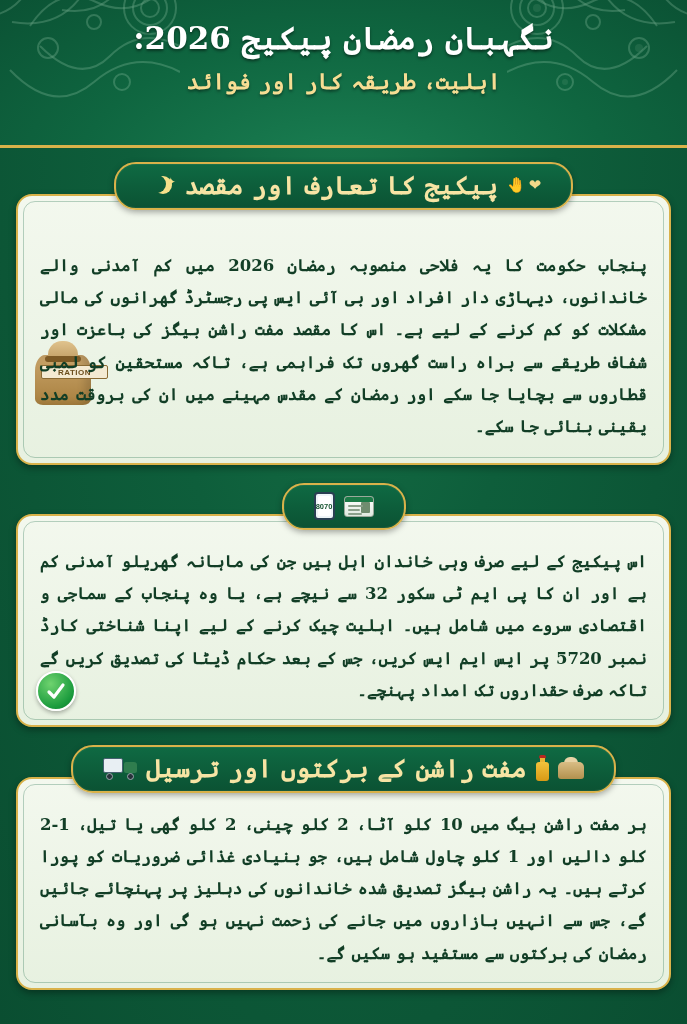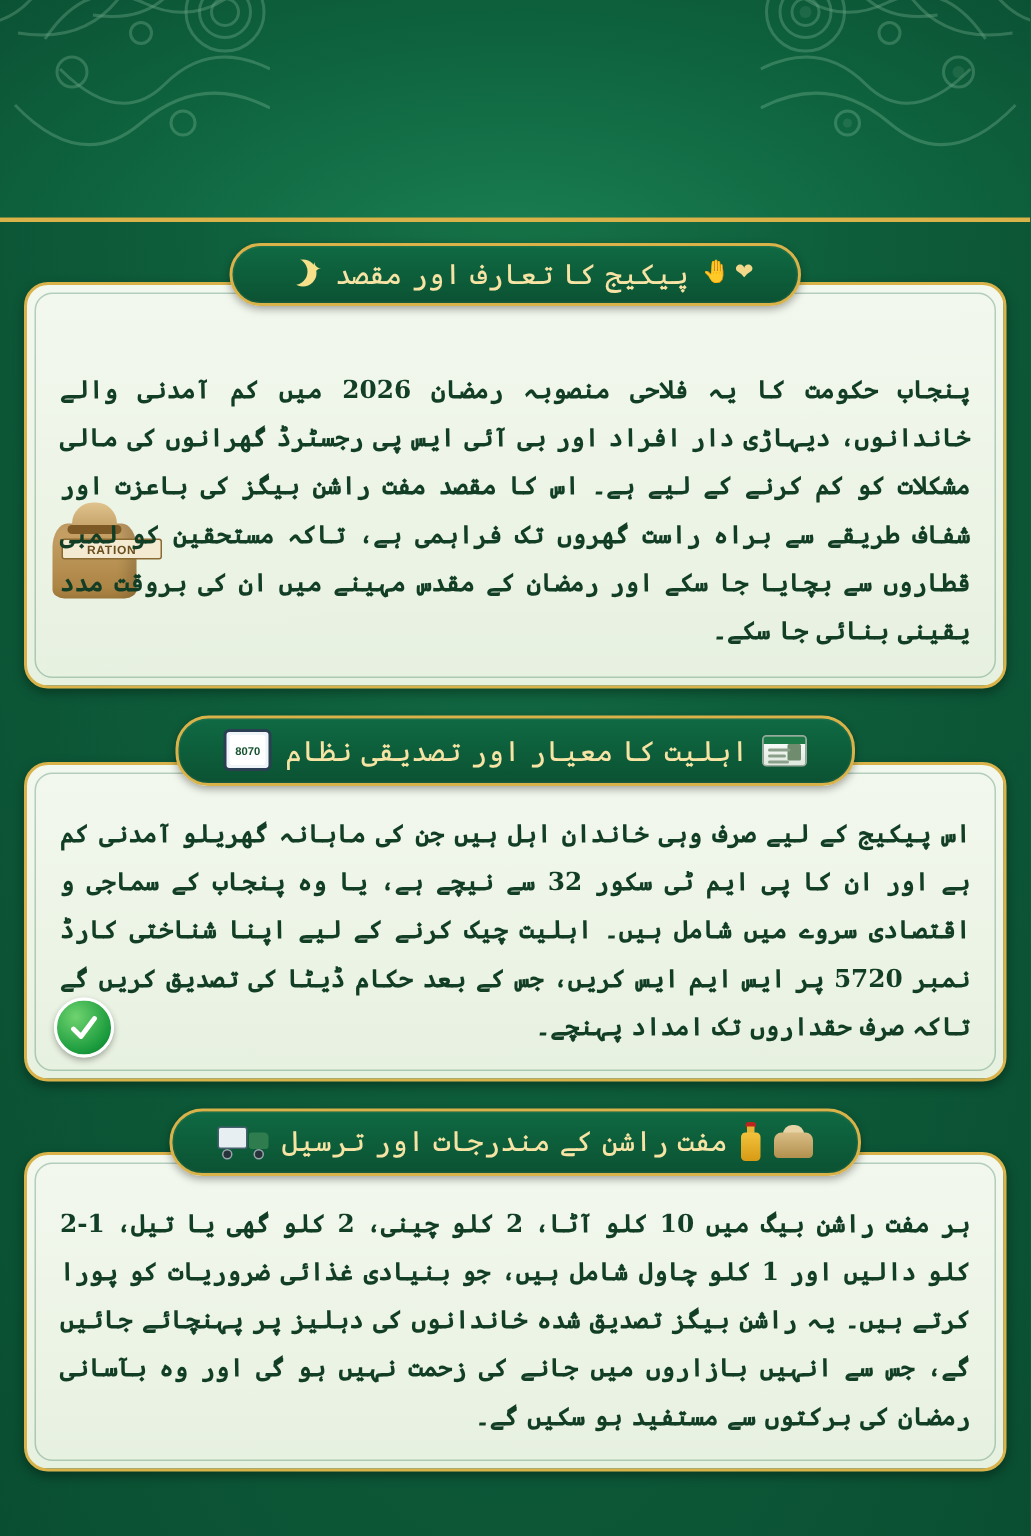--- a/index.html
+++ b/index.html
@@ -85,22 +85,22 @@
     align-items: center;
     gap: 9px;
     padding: 7px 30px 8px 30px;
     background: linear-gradient(180deg, #0f6a43 0%, #0b5233 100%);
     border: 2px solid #d9b24a;
     border-radius: 22px;
     box-shadow: 0 2px 6px rgba(0,0,0,.35), inset 0 0 0 1px rgba(255,255,255,.05);
   }
   .ribbon-text {
     font-family: "DejaVu Serif", serif;
-    font-size: 19px;
-    font-weight: normal;
+    font-size: 25px;
+    font-weight: bold;
     color: #f7e4a4;
     white-space: nowrap;
     direction: rtl;
   }
   .ribbon .ic { flex: 0 0 auto; display: inline-flex; align-items: center; }
 
   .card {
     border: 2px solid #d9b24a;
     border-radius: 16px;
     background: linear-gradient(180deg, #f3f8ee 0%, #e7f1e0 100%);
@@ -186,21 +186,21 @@
     position: relative; overflow: hidden;
   }
   .cnic .strip { position: absolute; top: 0; left: 0; right: 0; height: 5px; background: #1b7a47; }
   .cnic .photo { position: absolute; right: 3px; bottom: 3px; width: 9px; height: 11px; background: #6f8c6f; border-radius: 1px; }
   .cnic .l1, .cnic .l2, .cnic .l3 { position: absolute; left: 3px; height: 2px; background: #8ba08b; border-radius: 1px; }
   .cnic .l1 { top: 8px; width: 15px; }
   .cnic .l2 { top: 12px; width: 12px; }
   .cnic .l3 { top: 16px; width: 14px; }
 
   .phone {
-    width: 32px; height: 28px; border-radius: 4px;
+    width: 21px; height: 28px; border-radius: 4px;
     background: #eef4f7; border: 2px solid #2a3f52; position: relative;
   }
   .phone .scr {
     position: absolute; inset: 2px; border-radius: 2px;
     background: #ffffff;
     font-family: "Liberation Sans", sans-serif;
     font-size: 7.5px; font-weight: bold; color: #15532f;
     display: flex; align-items: center; justify-content: center;
     direction: ltr;
   }
@@ -292,20 +292,24 @@
         <path d="M14 0 Q46 34 84 16 T150 40"></path>
         <path d="M60 0 Q78 30 118 24"></path>
         <path d="M96 6 Q120 44 168 36"></path>
         <circle cx="86" cy="36" r="7"></circle>
         <circle cx="132" cy="62" r="10"></circle>
         <circle cx="58" cy="96" r="8"></circle>
         <path d="M150 0 q14 26 40 30"></path>
       </g>
     </svg>
 
+    <div class="title-wrap">
+      <div class="title-main">نگہبان رمضان پیکیج 2026:</div>
+      <div class="title-sub">اہلیت، طریقہ کار اور فوائد</div>
+    </div>
   </div>
 
   <div class="content">
 
     <div class="section">
       <div class="ribbon-row">
         <div class="ribbon">
           <span class="ic">
             <span class="heart-hand">
                 <span class="hrt">❤</span>
@@ -343,21 +347,20 @@
         <div class="ribbon">
           <span class="ic">
             <span class="cnic">
                 <span class="strip"></span>
                 <span class="photo"></span>
                 <span class="l1"></span>
                 <span class="l2"></span>
                 <span class="l3"></span>
               </span>
           </span>
-          <span class="ribbon-text">اہلیت کا معیار اور تصدیقی نظام</span>
           <span class="ic">
             <span class="phone">
                 <span class="scr">8070</span>
               </span>
           </span>
         </div>
       </div>
 
       <div class="card">
         <span class="card-inner-ring"></span>
@@ -383,21 +386,21 @@
                 <span class="sk"></span>
               </span>
           </span>
           <span class="ic">
             <span class="oil">
                 <span class="cap"></span>
                 <span class="nk"></span>
                 <span class="btl"></span>
               </span>
           </span>
-          <span class="ribbon-text">مفت راشن کے مندرجات اور ترسیل</span>
+          <span class="ribbon-text">مفت راشن کے برکتوں اور ترسیل</span>
           <span class="ic">
             <span class="truck">
                 <span class="box"></span>
                 <span class="cab"></span>
                 <span class="w1"></span>
                 <span class="w2"></span>
               </span>
           </span>
         </div>
       </div>

